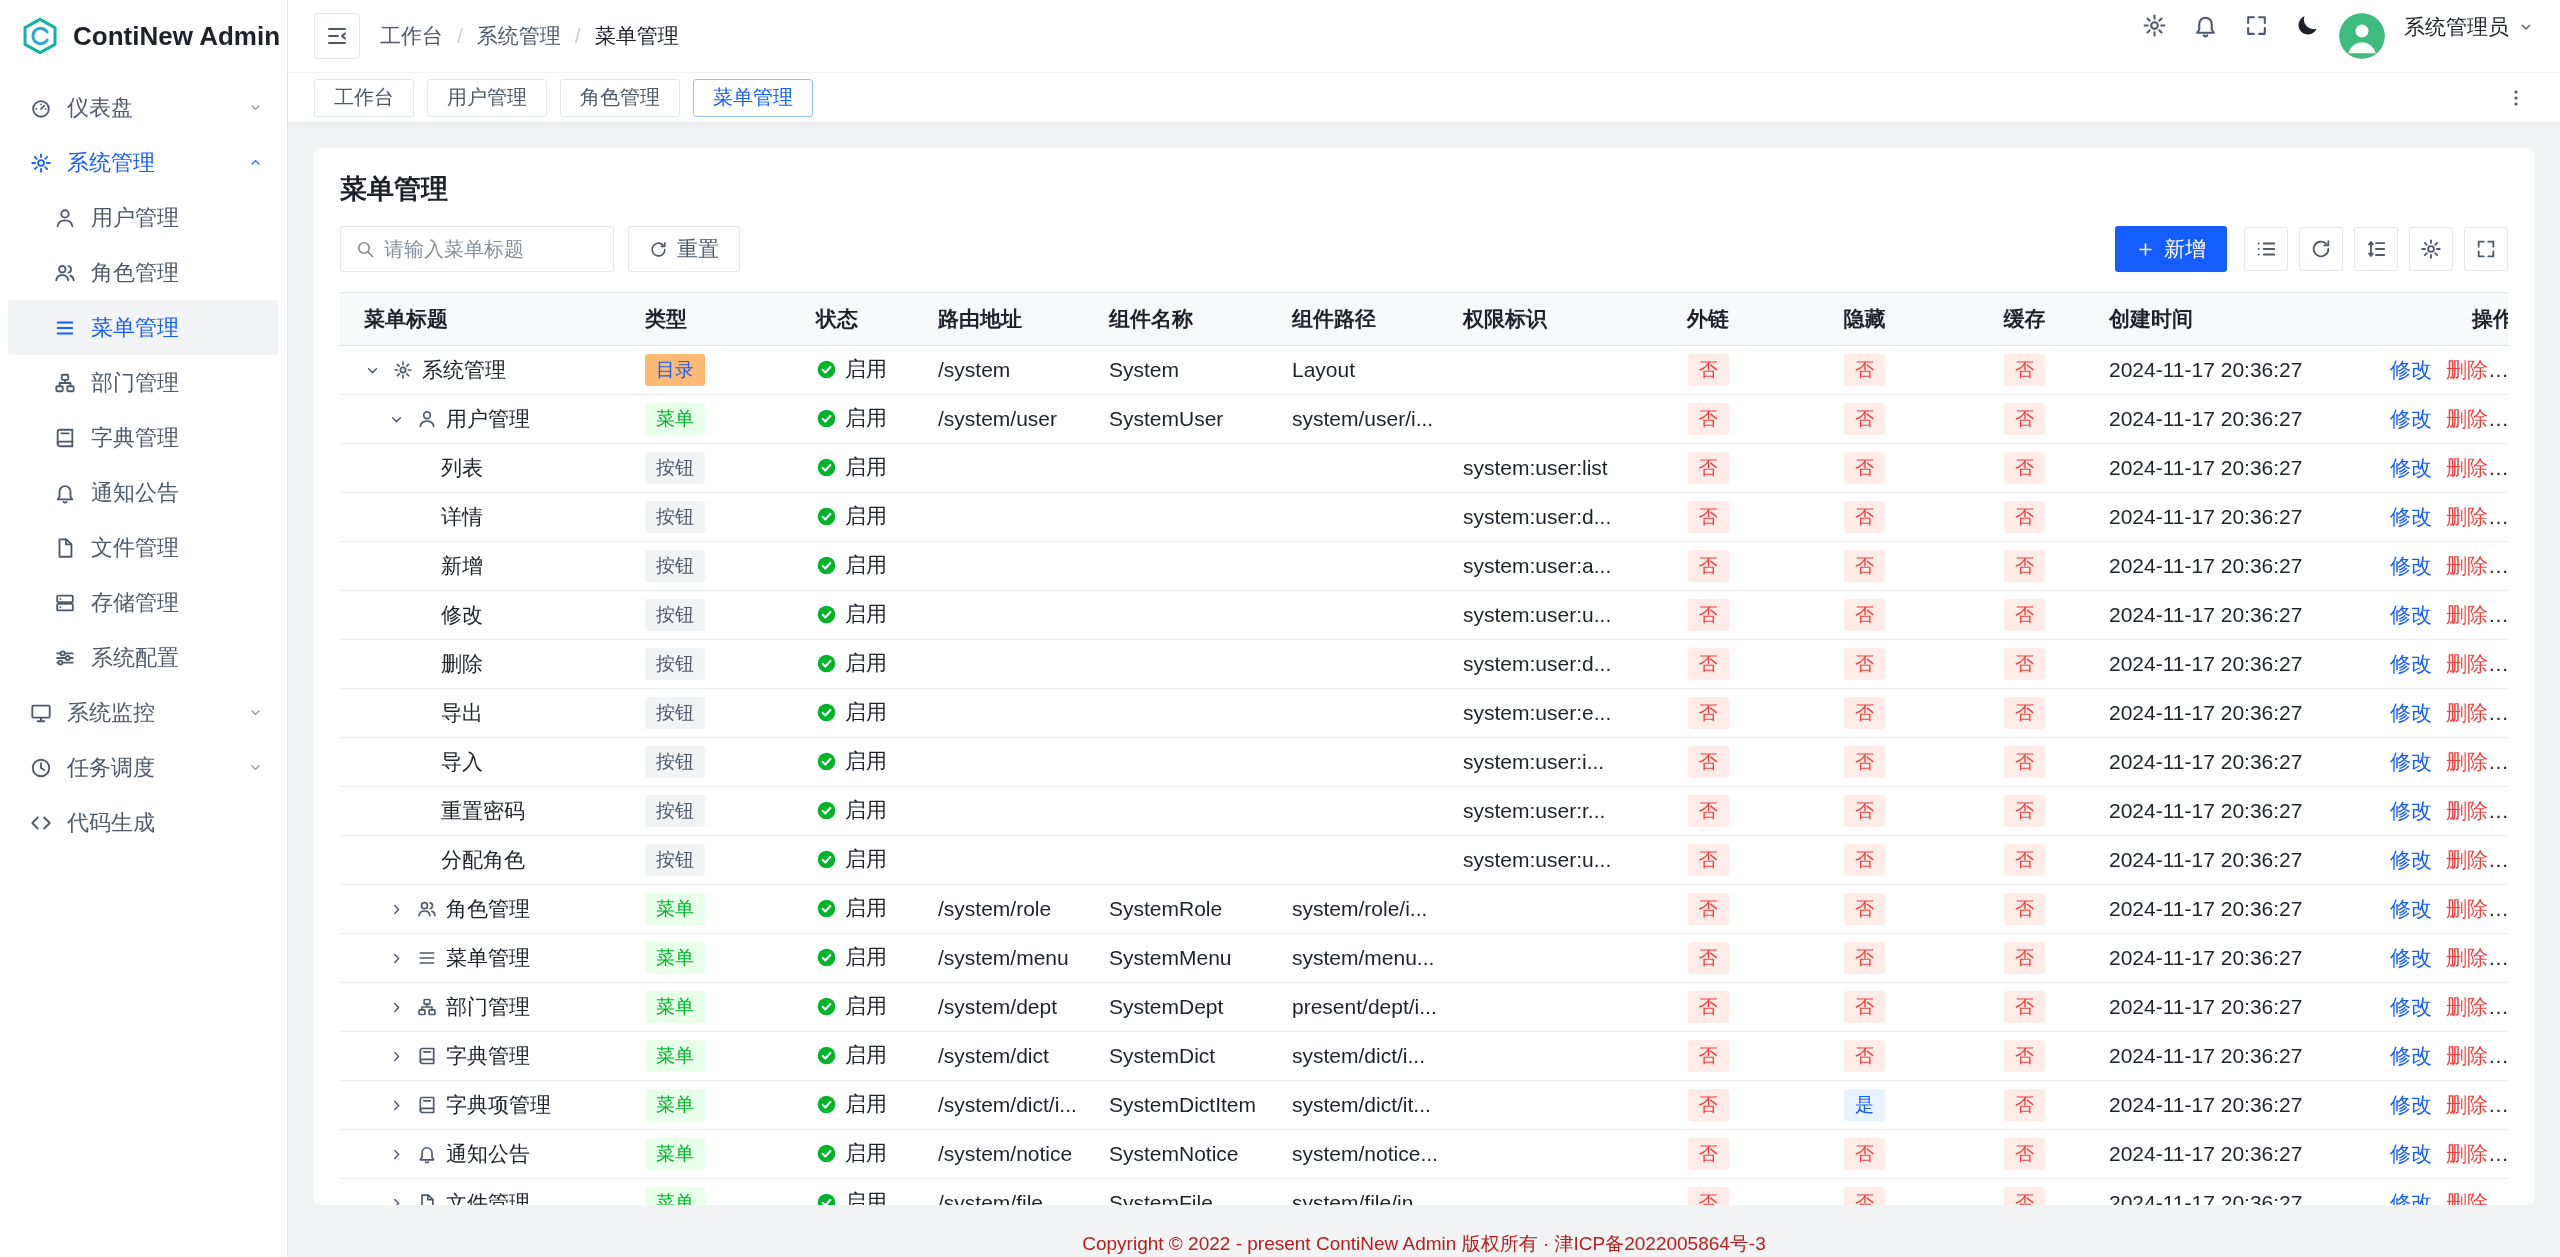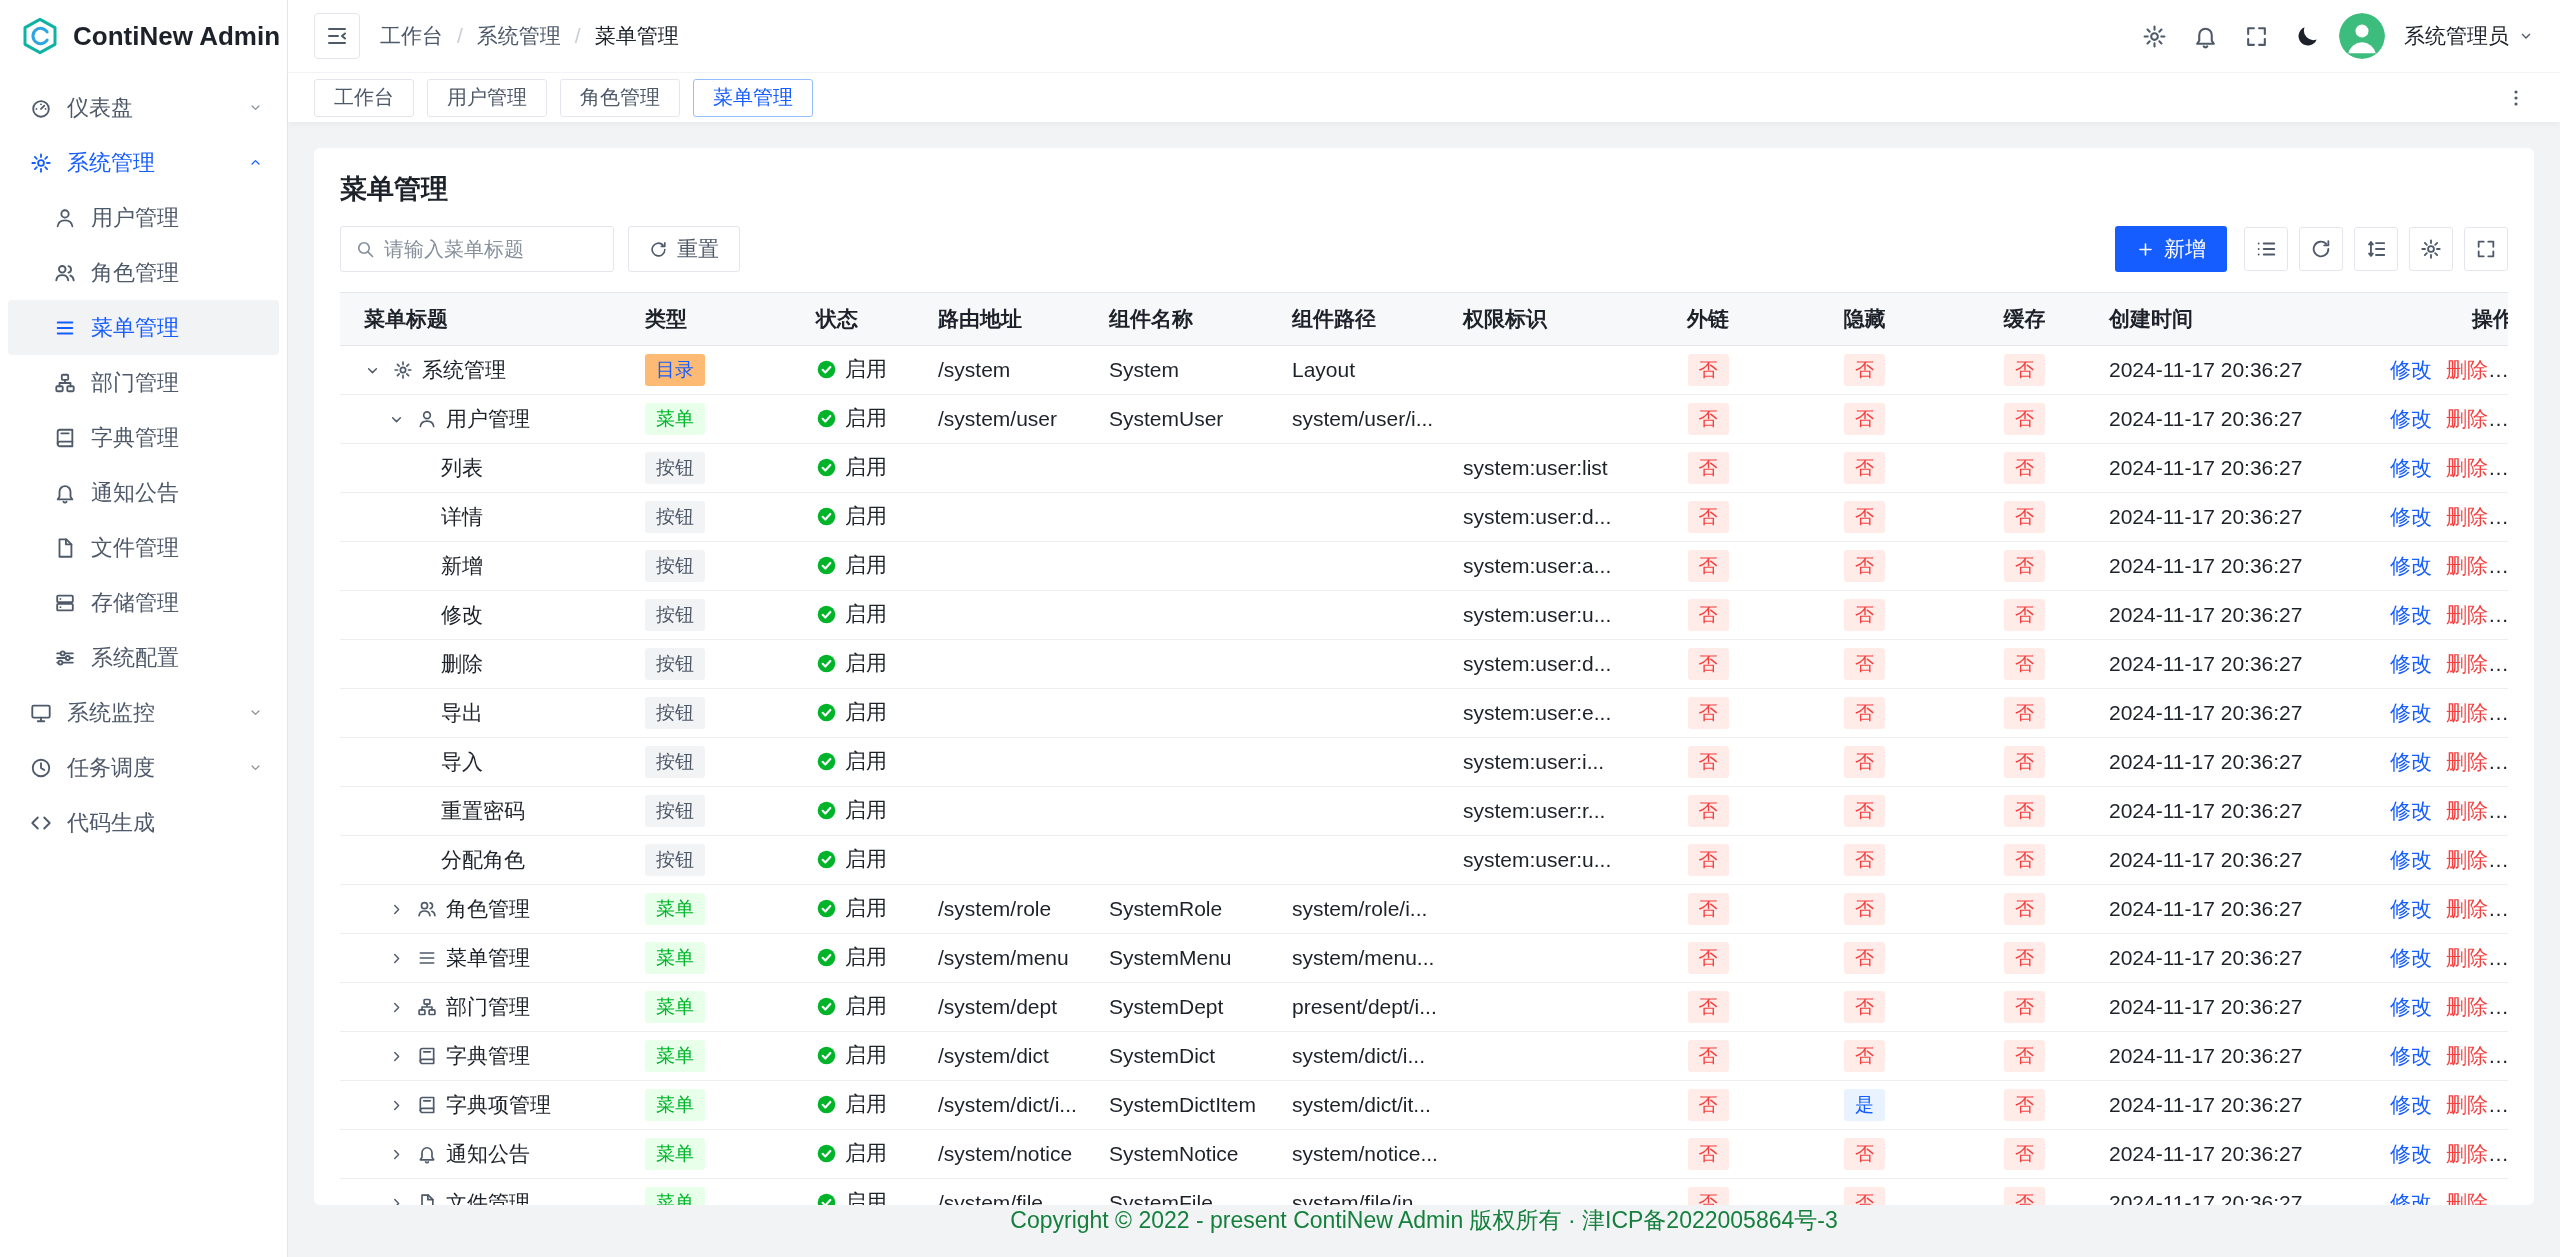--- a/index.html
+++ b/index.html
@@ -29,21 +29,21 @@
 
   
   .main{flex:1;display:flex;flex-direction:column;min-width:0}
   .topbar{height:72px;background:#fff;display:flex;align-items:center;gap:20px;padding:0 26px}
   .icon-btn{display:flex;align-items:center;justify-content:center;background:transparent;border:none;color:var(--text-2);cursor:pointer;padding:0}
   .icon-btn.boxed{width:46px;height:46px;border:1px solid var(--border);border-radius:4px;background:#fff}
   .breadcrumb{display:flex;align-items:center;gap:14px;font-size:21px}
   .crumb{color:var(--text-2);cursor:pointer}
   .crumb.last{color:var(--text-1)}
   .crumb-sep{color:#c9cdd4}
-  .topbar-right{margin-left:auto;display:flex;align-items:center;gap:19px}
+  .topbar-right{margin-left:auto;display:flex;align-items:flex-start;gap:19px}
   .moon{color:var(--text-1)}
   .avatar{width:46px;height:46px;border-radius:50%;overflow:hidden;display:flex;cursor:pointer}
   .user-wrap{display:flex;align-items:center;gap:9px;cursor:pointer}
   .user-name{font-size:21px;color:var(--text-1);white-space:nowrap}
 
   .tabbar{height:50px;background:#fff;display:flex;align-items:center;gap:13px;padding:0 26px;border-top:1px solid #f2f3f5;box-shadow:0 3px 5px rgba(0,0,0,.035);position:relative;z-index:1}
   .tab{height:38px;padding:0 19px;display:flex;align-items:center;border:1px solid var(--border);border-radius:3px;color:var(--text-2);font-size:20px;cursor:pointer;background:#fff;white-space:nowrap}
   .tab.active{color:var(--primary);border-color:#94bfff}
   .tab-more{margin-left:auto;width:36px;height:36px}
 
@@ -81,21 +81,21 @@
   .tag-btn{background:#f2f3f5;color:var(--text-2)}
   .yn-no{background:#ffece8;color:var(--danger)}
   .yn-yes{background:#e8f3ff;color:var(--primary)}
   .op{cursor:pointer}
   .op+.op{margin-left:14px}
   .op-edit{color:var(--primary)}
   .op-del{color:var(--danger)}
   .op-add{color:var(--primary)}
   .op-add.disabled{color:#a3c2fa;cursor:default}
 
-  .footer{height:52px;display:flex;align-items:flex-start;justify-content:center;color:#15803d;font-size:23px}
+  .footer{height:52px;display:flex;align-items:flex-end;justify-content:center;color:#b91c1c;font-size:19px}
 </style>
 </head>
 <body>
 
 <div class="app">
 
   <aside class="sidebar">
     <div class="logo">
       <span style="display:flex">
         <svg width="40" height="40" viewBox="0 0 24 24" fill="none" stroke="#10b3a3" stroke-width="1.8" stroke-linejoin="round" stroke-linecap="round">

